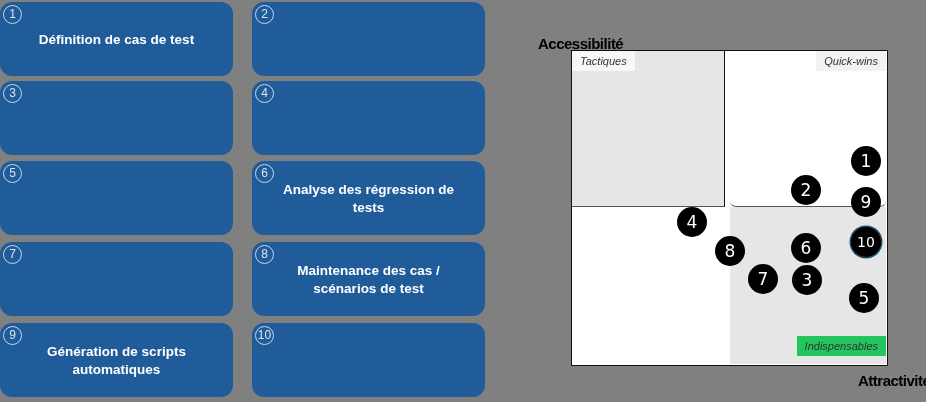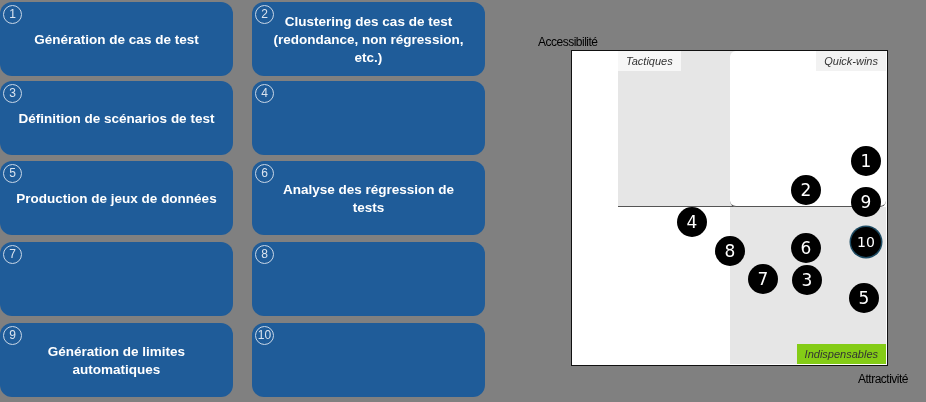--- a/index.html
+++ b/index.html
@@ -57,40 +57,40 @@
       width: 317px;
       height: 316px;
       border: 1.5px solid #111;
       box-sizing: border-box;
       background: #ffffff;
     }
     .quad {
       position: absolute;
       box-sizing: border-box;
     }
-    .q-tl { left: 0; top: 0; width: 131px; height: 156px; background: #e6e6e6; border-right: 1.5px solid #111; border-bottom: 1.5px solid #555; margin-left: 46px; }
+    .q-tl { left: 0; top: 0; width: 153px; height: 156px; background: #e6e6e6; border-right: 1.5px solid #111; border-bottom: 1.5px solid #555; }
     .q-tr { left: 158px; top: 0; width: 156px; height: 156px; background: #ffffff; border-bottom: 1.5px solid #555; border-radius: 6px; }
     .q-bl { left: 0; top: 156px; width: 158px; height: 157px; background: #ffffff; border-right: 1.5px solid #111; }
     .q-br { left: 158px; top: 156px; width: 156px; height: 157px; background: #e6e6e6; }
     .qlabel {
       position: absolute;
       font-style: italic;
       font-size: 11px;
       color: #333;
       padding: 3px 8px;
       line-height: 14px;
     }
     .ql-tl { left: 0; top: 0; background: #f7f7f7; }
     .ql-tr { right: 0; top: 0; background: #f2f2f2; }
     .ql-bl { left: 0; bottom: 0; background: #f2f2f2; }
-    .ql-br { right: 0; bottom: 0; background: #84cc16; }
+    .ql-br { right: 0; bottom: 8px; background: #22c55e; }
     .axis-label {
       position: absolute;
-      font-weight: normal;
-      font-size: 12px;
+      font-weight: bold;
+      font-size: 15px;
       color: #000;
       letter-spacing: -0.5px;
     }
     .bubble {
       position: absolute;
       width: 30px;
       height: 30px;
       border-radius: 50%;
       background: #000;
       color: #fff;
@@ -101,54 +101,52 @@
       font-family: "DejaVu Sans", sans-serif;
     }
     .bubble.small { font-size: 14px; }
     .bubble.outlined { box-shadow: 0 0 0 1.5px #1d4b63; }
   </style>
 </head>
 <body>
 
 <div class="card" style="left:0;top:2px;">
   <span class="num">1</span>
-  <span class="label">Génération de cas de test</span>
+  <span class="label">Définition de cas de test</span>
 </div>
 <div class="card" style="left:252px;top:2px;">
   <span class="num">2</span>
-  <span class="label">Clustering des cas de test (redondance, non régression, etc.)</span>
 </div>
 
 <div class="card" style="left:0;top:81px;">
   <span class="num">3</span>
-  <span class="label">Définition de scénarios de test</span>
 </div>
 <div class="card" style="left:252px;top:81px;">
   <span class="num">4</span>
 </div>
 
 <div class="card" style="left:0;top:161px;">
   <span class="num">5</span>
-  <span class="label">Production de jeux de données</span>
 </div>
 <div class="card" style="left:252px;top:161px;">
   <span class="num">6</span>
   <span class="label">Analyse des régression de tests</span>
 </div>
 
 <div class="card" style="left:0;top:242px;">
   <span class="num">7</span>
 </div>
 <div class="card" style="left:252px;top:242px;">
   <span class="num">8</span>
+  <span class="label">Maintenance  des cas / scénarios de test</span>
 </div>
 
 <div class="card" style="left:0;top:323px;">
   <span class="num">9</span>
-  <span class="label">Génération de limites automatiques</span>
+  <span class="label">Génération de scripts automatiques</span>
 </div>
 <div class="card" style="left:252px;top:323px;">
   <span class="num">10</span>
 </div>
 
 <div class="axis-label" style="left:538px;top:35px;">Accessibilité</div>
 <div class="axis-label" style="left:858px;top:372px;text-align:right;">Attractivité</div>
 
 <div class="matrix">
   <div class="quad q-tl">

